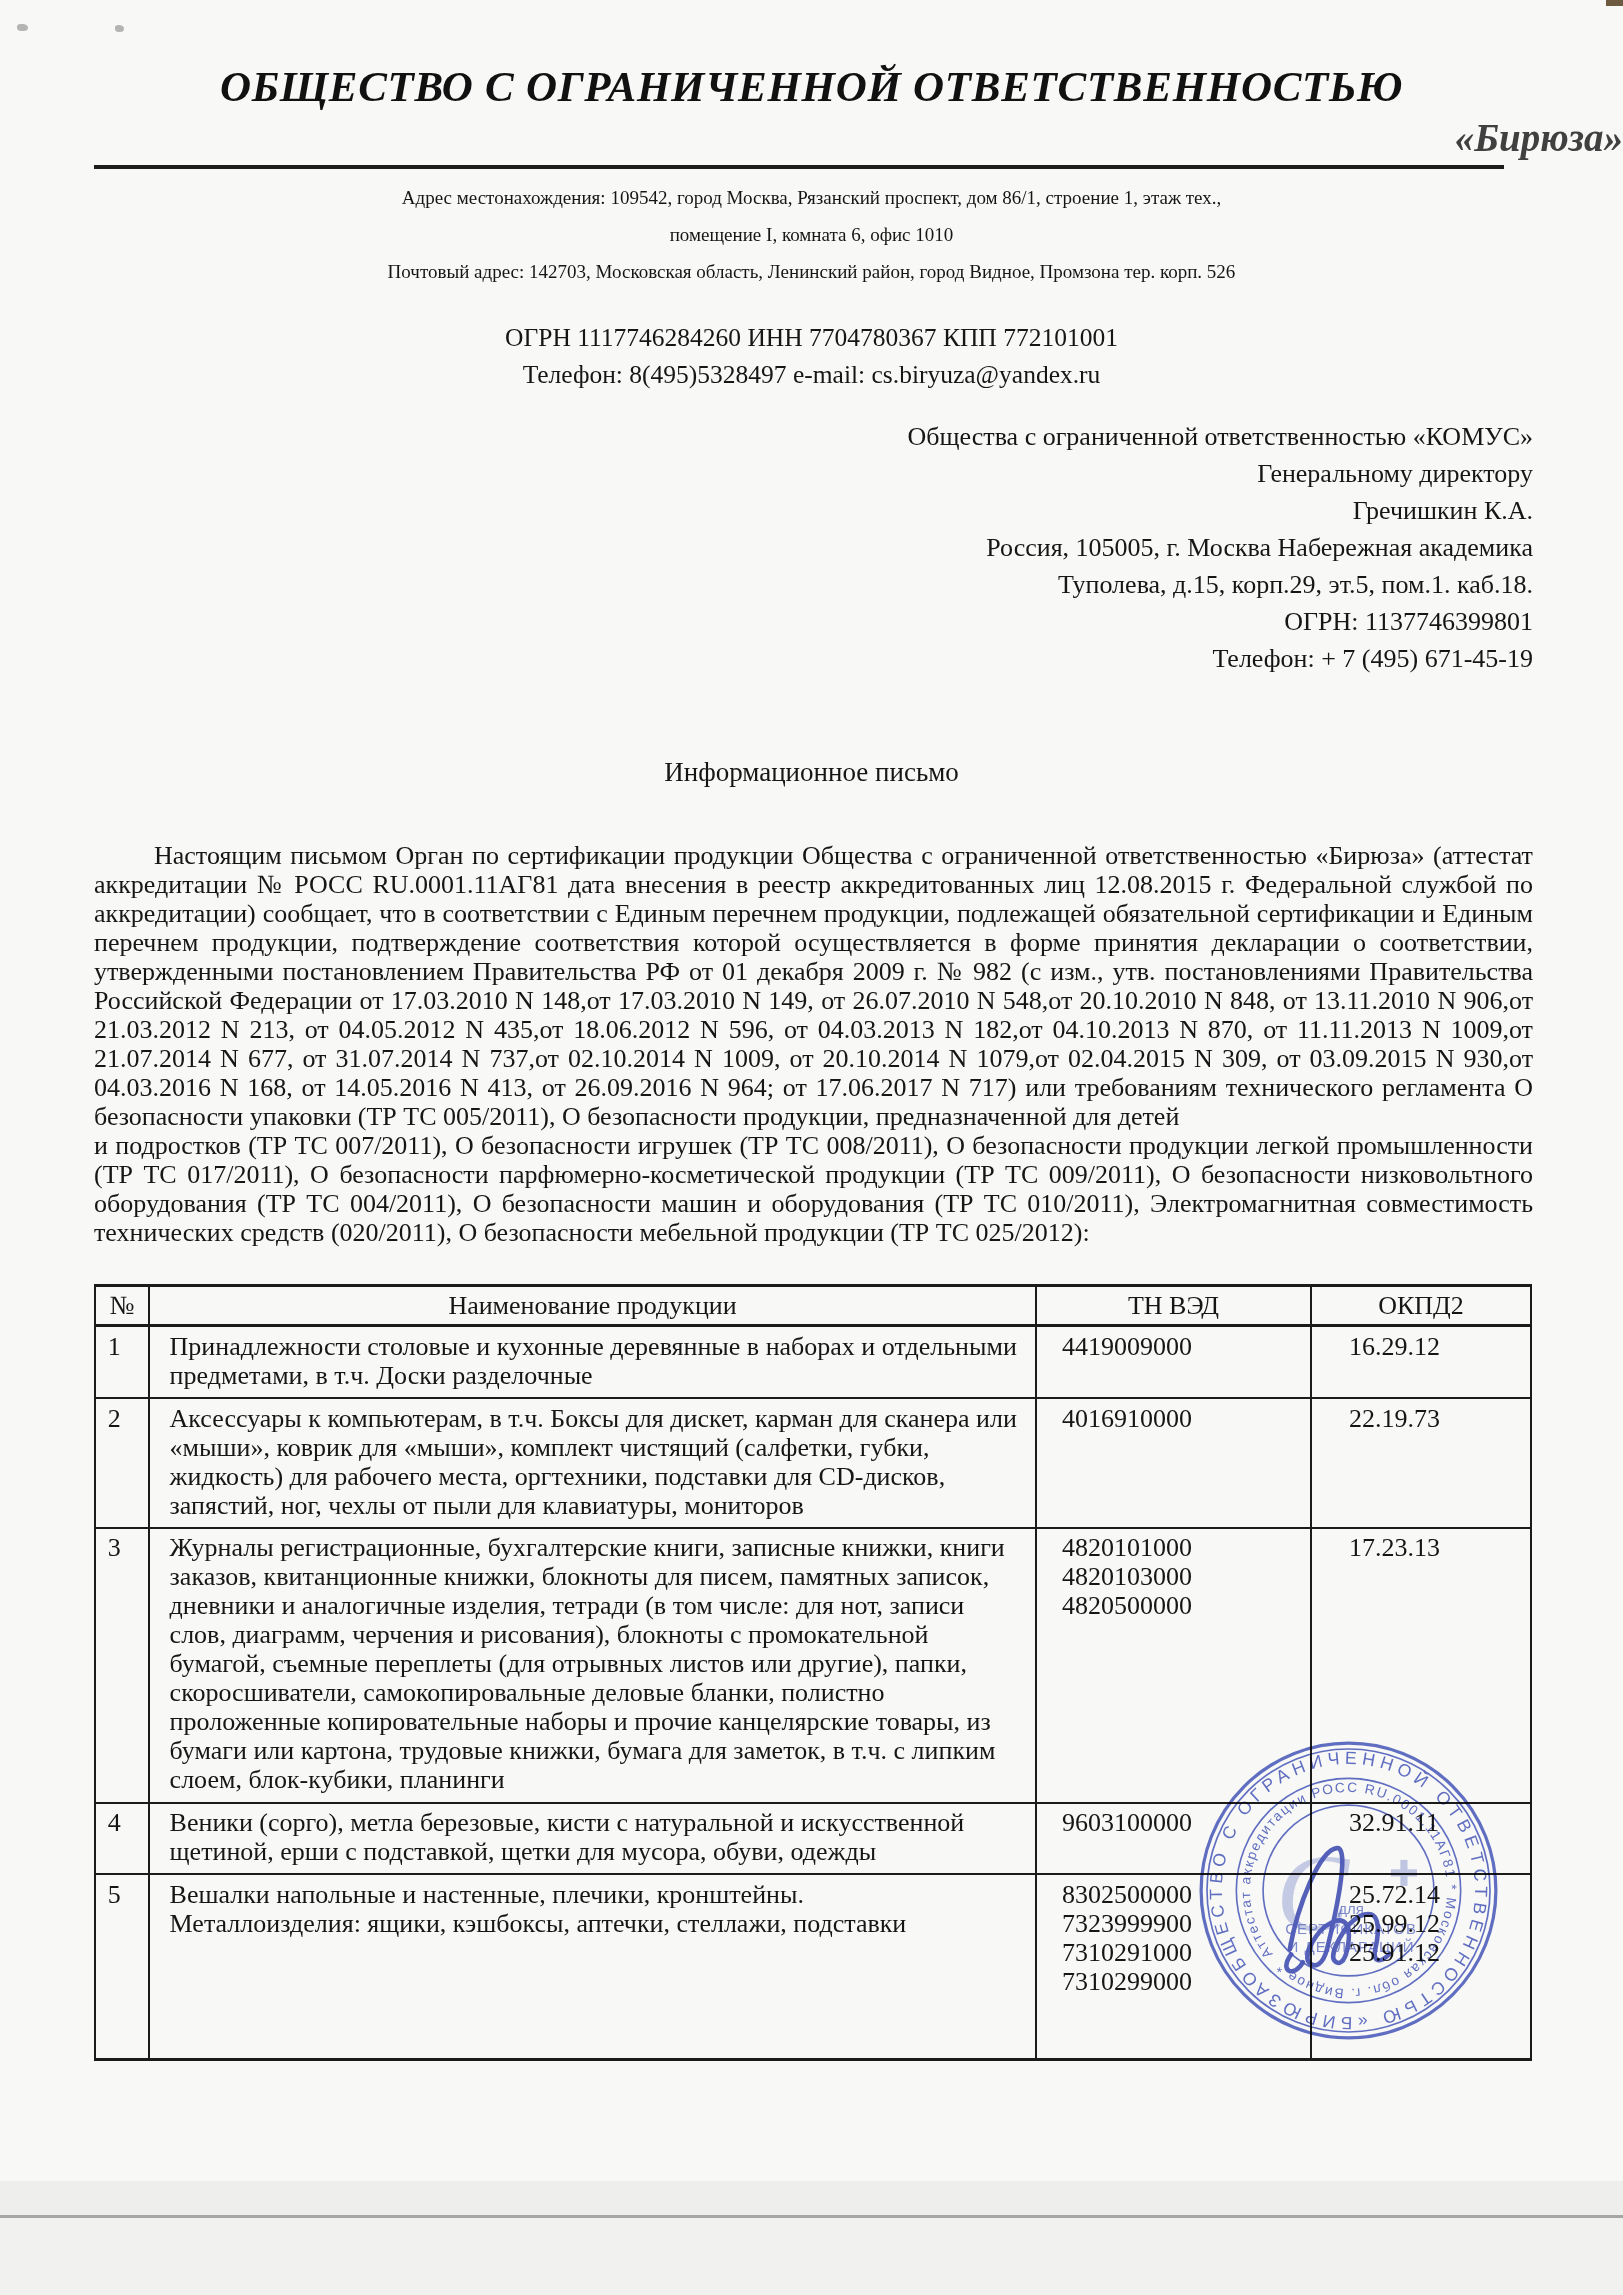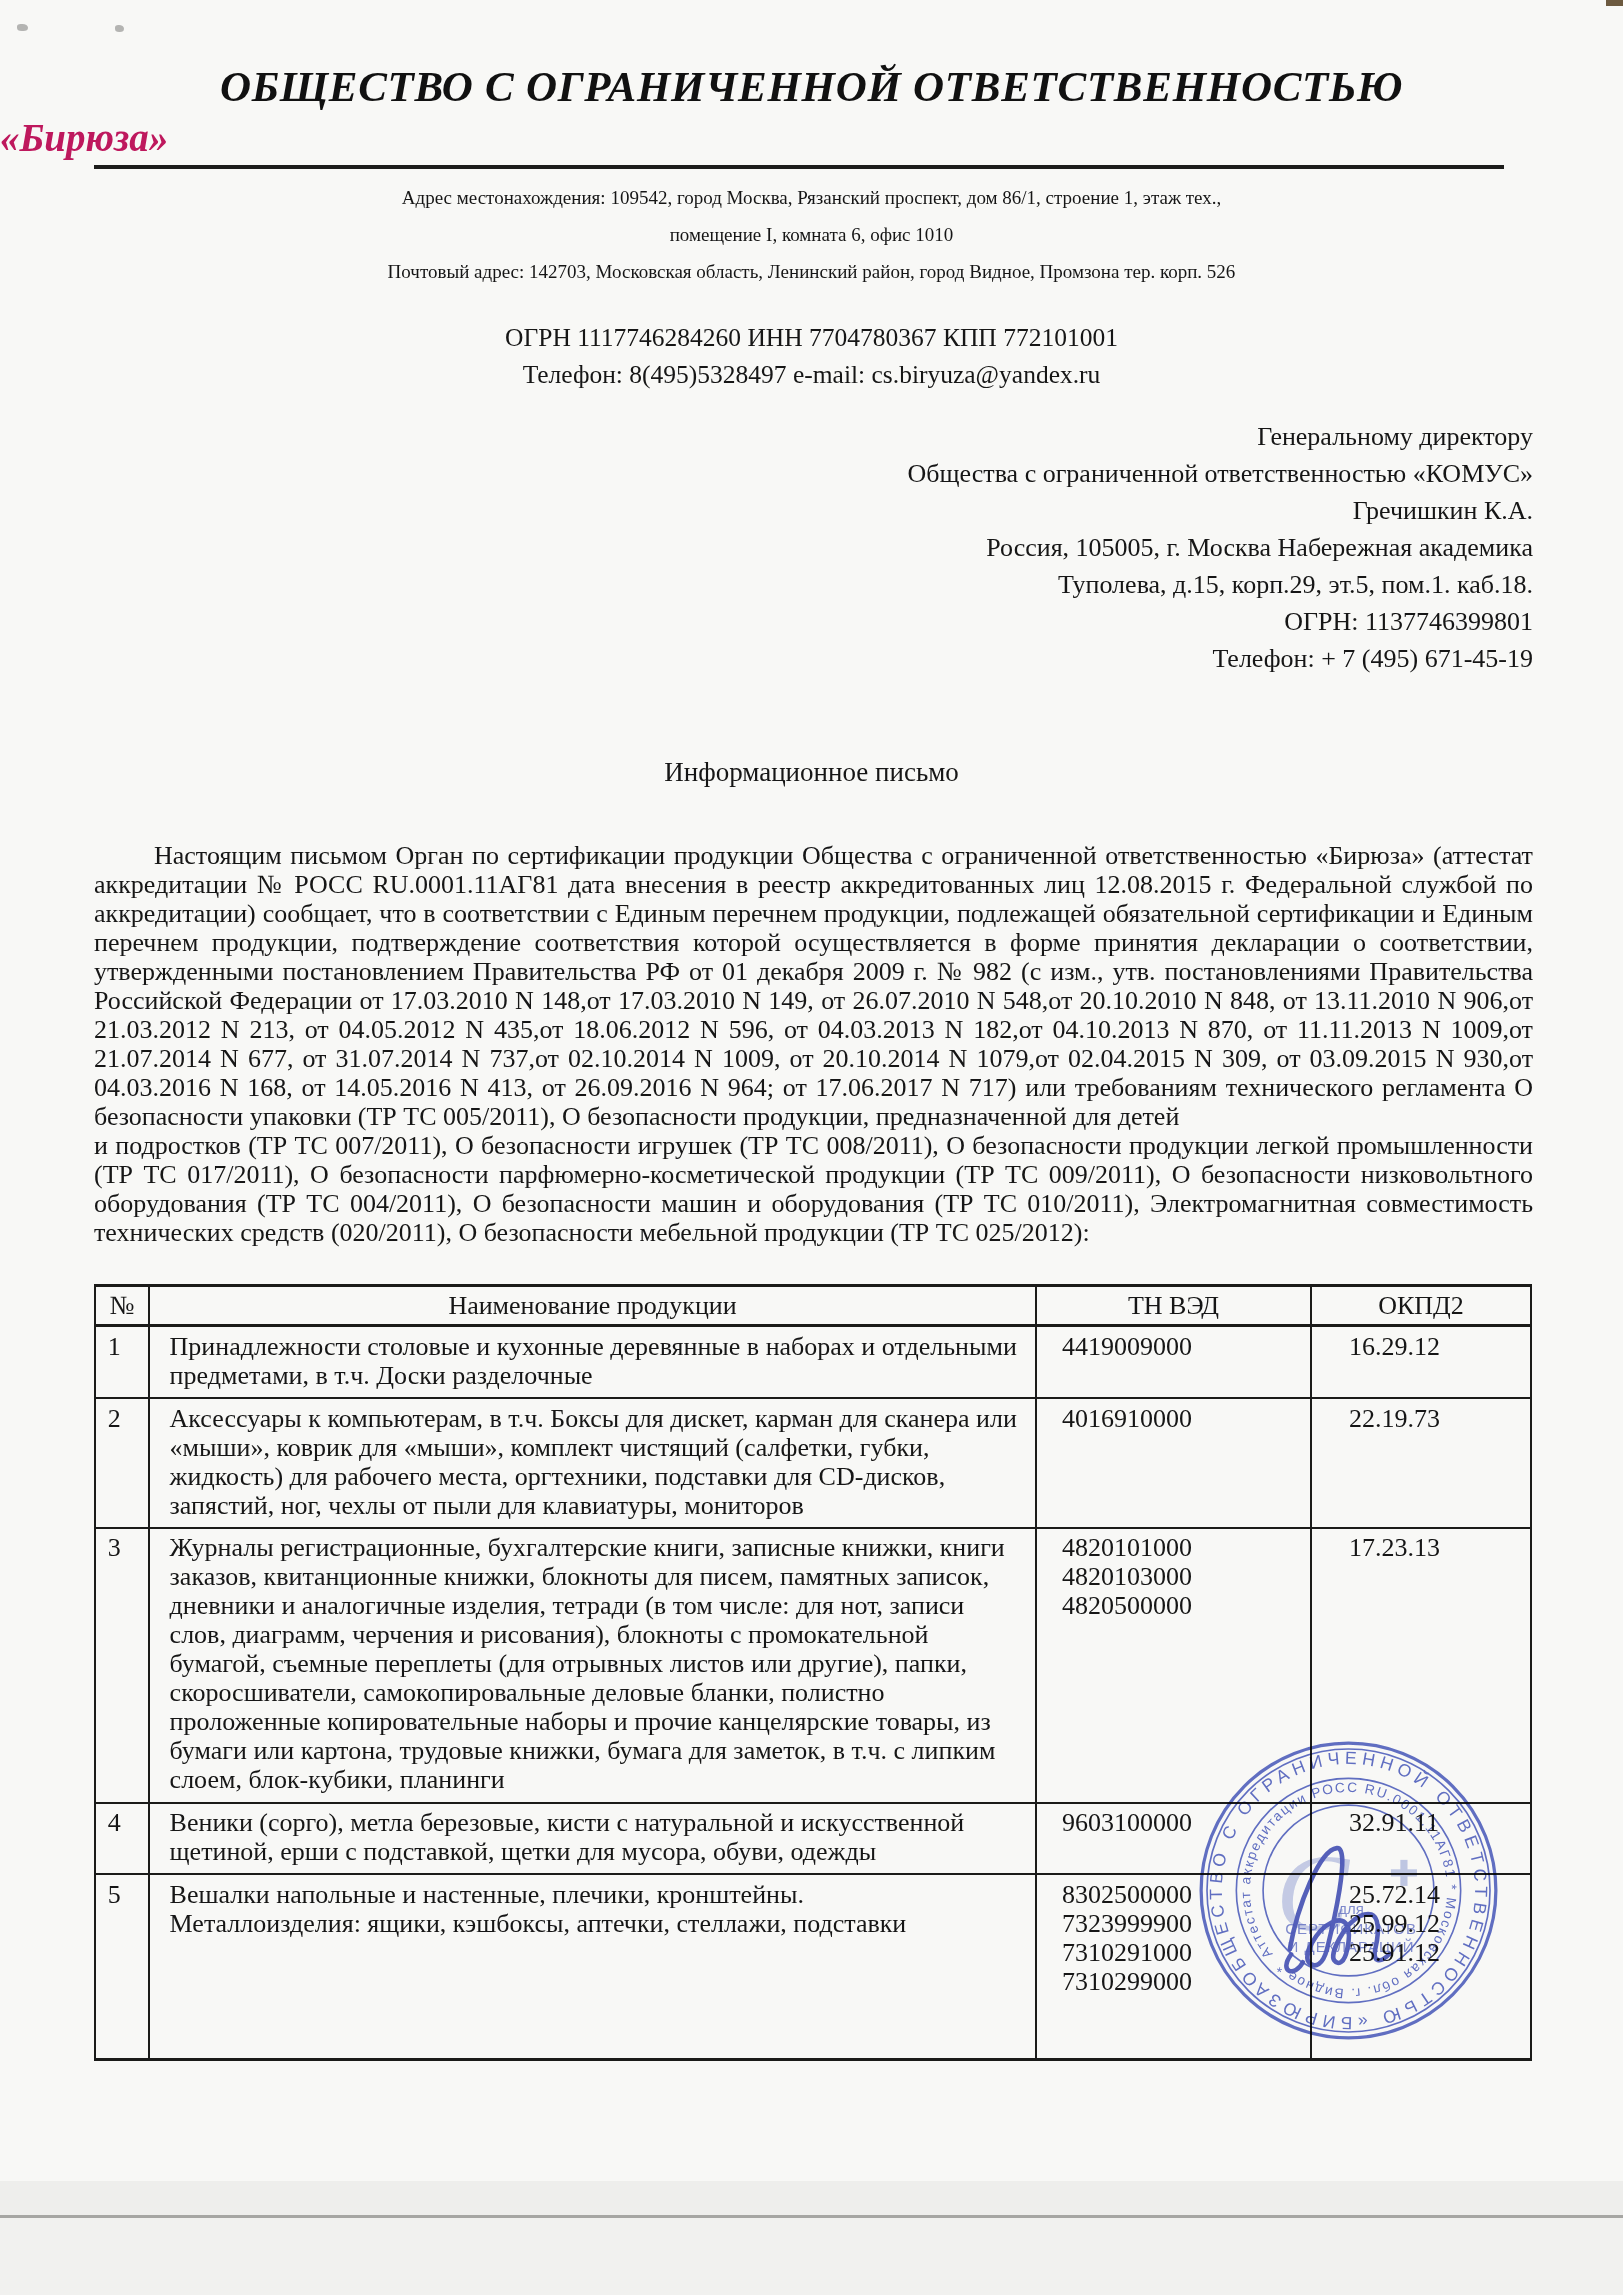--- a/index.html
+++ b/index.html
@@ -34,25 +34,25 @@
   
   .letterhead{padding-top:65px;}
   .company-title{
     text-align:center;
     font-size:43px;line-height:1.02;
     font-weight:bold;font-style:italic;
     letter-spacing:0.7px;
     color:#111;
   }
   .company-subtitle{
-    text-align:left;
+    text-align:right;
     font-size:39px;line-height:1.0;
     font-weight:bold;font-style:italic;
     margin-top:9.2px;
-    color:#be185d;
+    color:#404040;
   }
   .title-rule{
     border:none;height:0;
     border-top:4.6px solid #1d1d1b;
     margin:7.9px 119px 0 94px;
   }
   .address-block{
     margin-top:10.5px;
     text-align:center;
     font-size:19px;line-height:37px;
@@ -143,22 +143,22 @@
         <div>Почтовый адрес: 142703, Московская область, Ленинский район, город Видное, Промзона тер. корп. 526</div>
       </div>
     <div class="reg-block">
       <div>ОГРН 1117746284260 ИНН 7704780367 КПП 772101001</div>
       <div>Телефон: 8(495)5328497 e-mail: cs.biryuza@yandex.ru</div>
     </div>
   </div>
 
 
   <div class="recipient-block">
+      <div>Общества с ограниченной ответственностью «КОМУС»</div>
       <div>Генеральному директору</div>
-      <div>Общества с ограниченной ответственностью «КОМУС»</div>
       <div>Гречишкин К.А.</div>
       <div>Россия, 105005, г. Москва Набережная академика</div>
       <div>Туполева, д.15, корп.29, эт.5, пом.1. каб.18.</div>
       <div>ОГРН: 1137746399801</div>
       <div>Телефон: + 7 (495) 671-45-19</div>
     </div>
 
   <div class="letter-title">Информационное письмо</div>
 
   <p class="body-text p1">Настоящим письмом Орган по сертификации продукции Общества с ограниченной ответственностью «Бирюза» (аттестат аккредитации № РОСС RU.0001.11АГ81 дата внесения в реестр аккредитованных лиц  12.08.2015 г. Федеральной службой по аккредитации) сообщает, что в соответствии с Единым перечнем продукции, подлежащей обязательной сертификации и Единым перечнем продукции, подтверждение соответствия которой осуществляется в форме принятия декларации о соответствии, утвержденными постановлением Правительства РФ от 01 декабря 2009 г. № 982 (с изм., утв. постановлениями Правительства Российской Федерации от 17.03.2010 N 148,от 17.03.2010 N 149, от 26.07.2010 N 548,от 20.10.2010 N 848, от 13.11.2010 N 906,от 21.03.2012 N 213, от 04.05.2012 N 435,от 18.06.2012 N 596, от 04.03.2013 N 182,от 04.10.2013 N 870, от 11.11.2013 N 1009,от 21.07.2014 N 677, от 31.07.2014 N 737,от 02.10.2014 N 1009, от 20.10.2014 N 1079,от 02.04.2015 N 309, от 03.09.2015 N 930,от 04.03.2016 N 168, от 14.05.2016 N 413, от 26.09.2016 N 964; от 17.06.2017 N 717) или требованиям технического регламента О безопасности упаковки (ТР ТС 005/2011), О безопасности продукции, предназначенной для детей</p>

